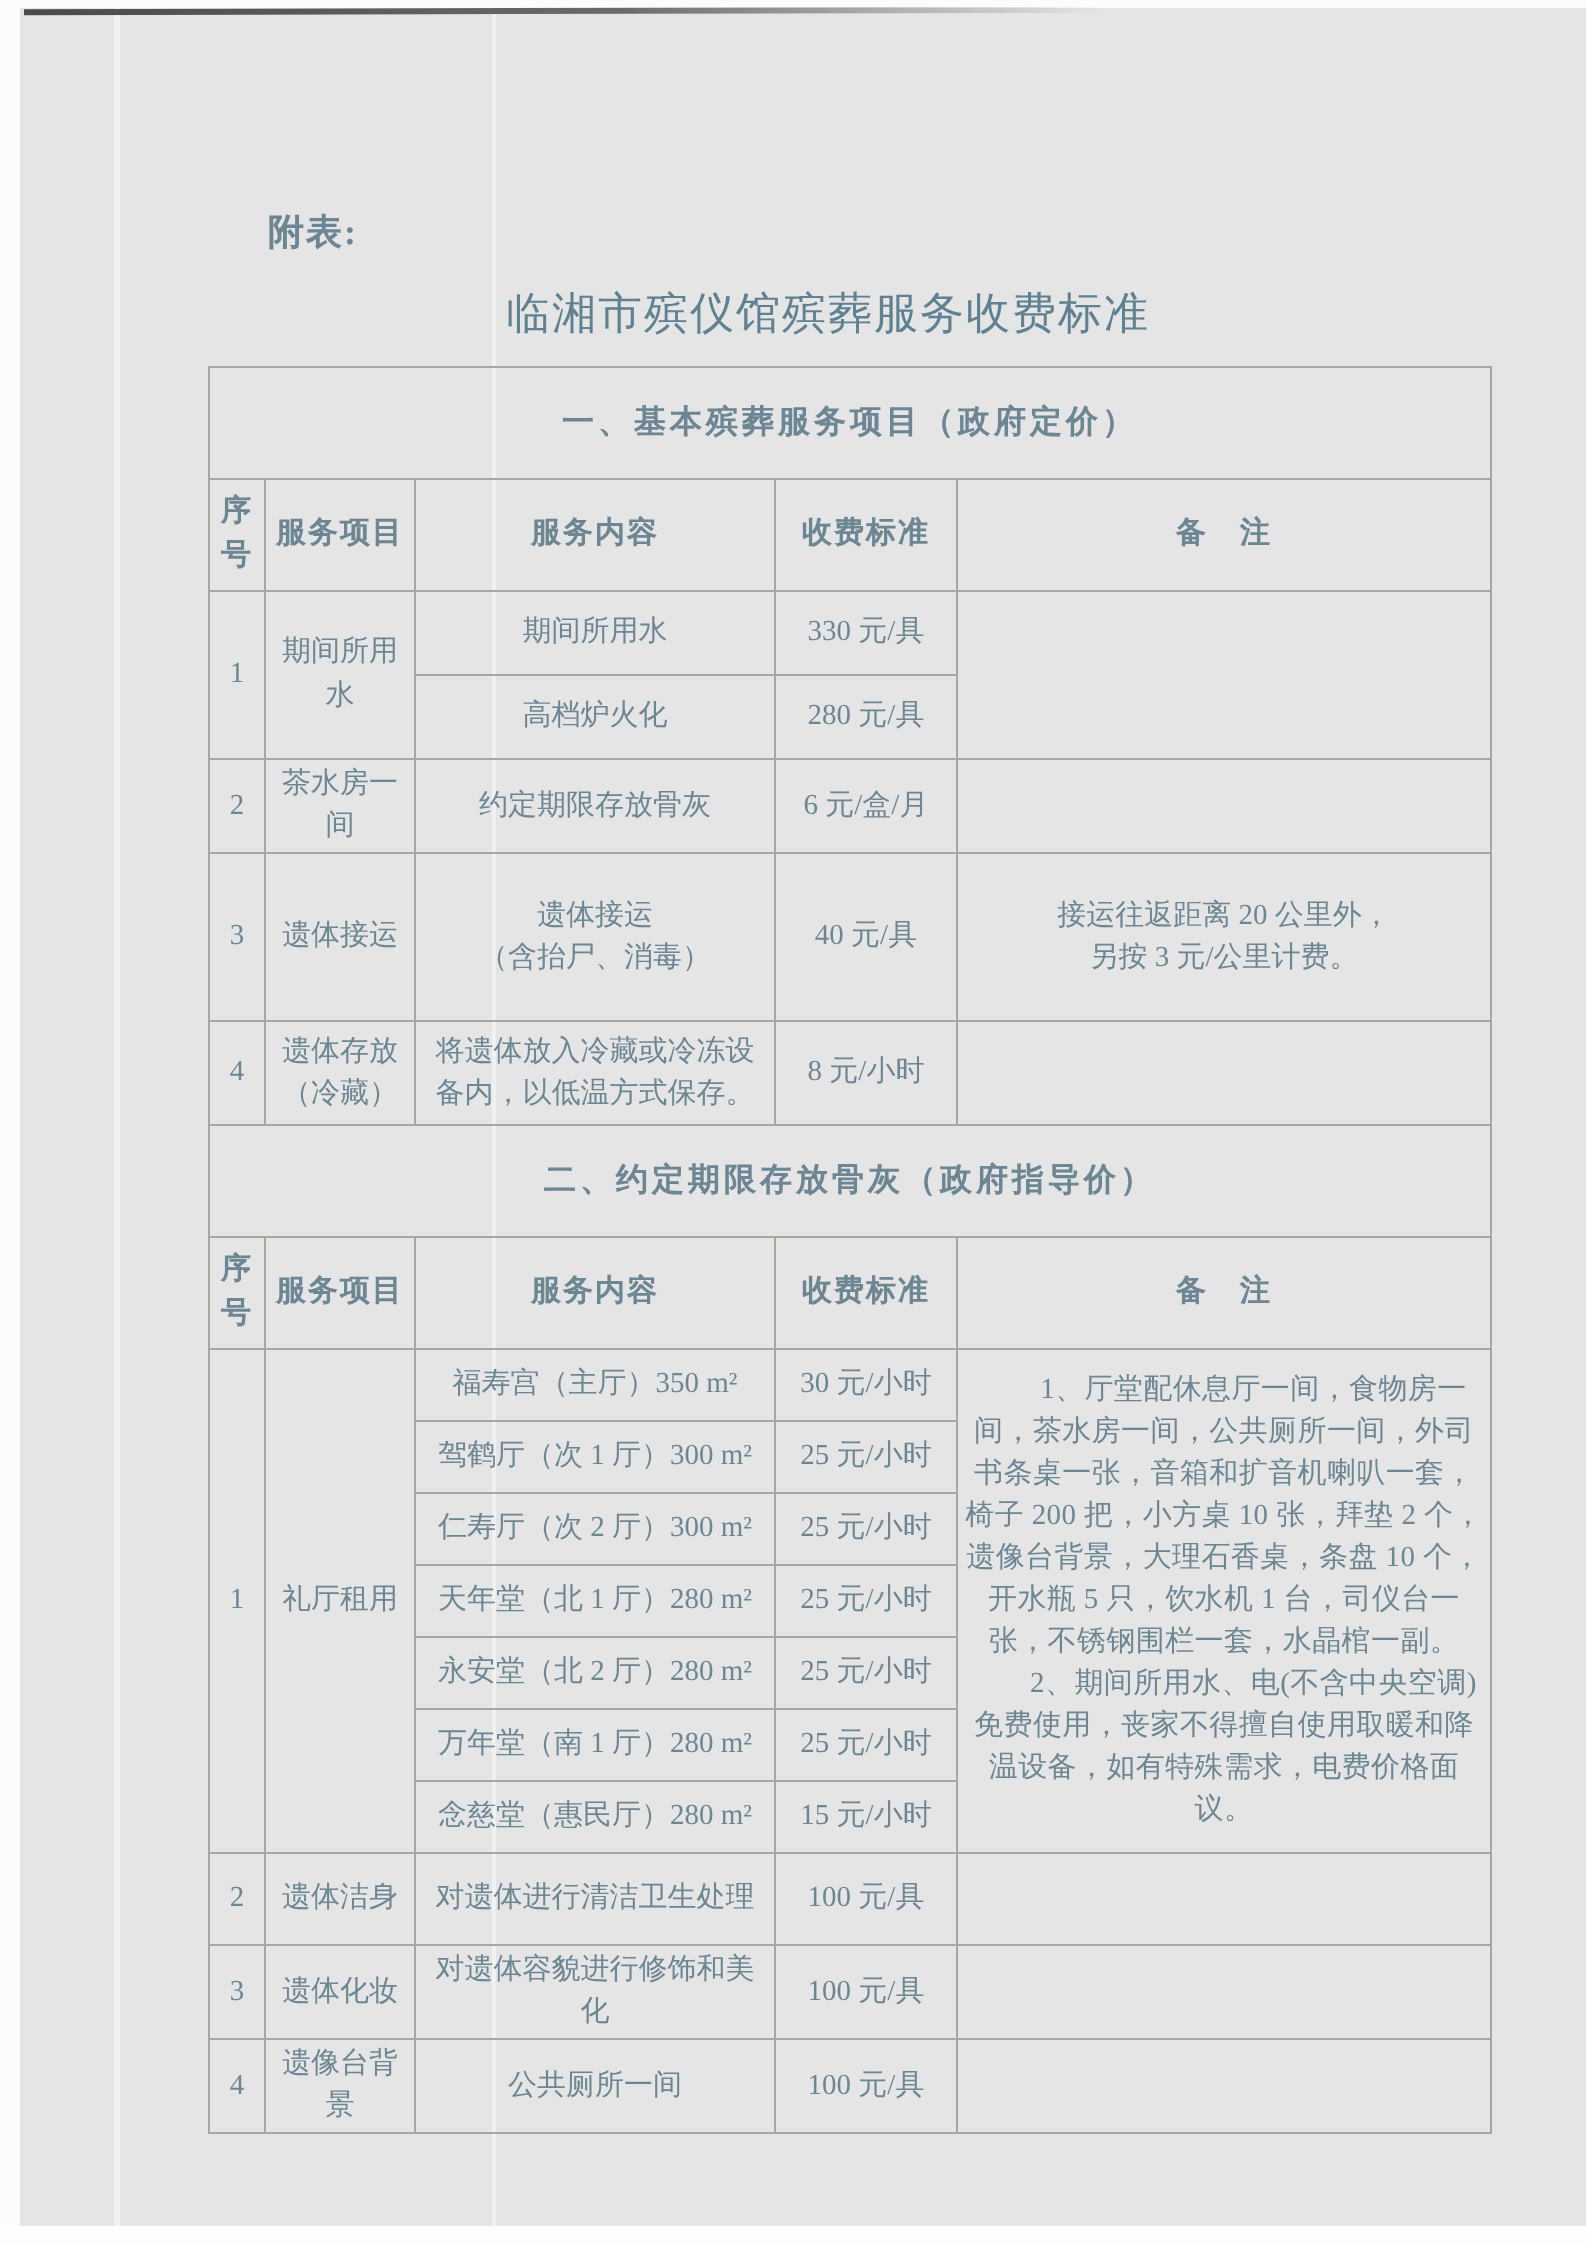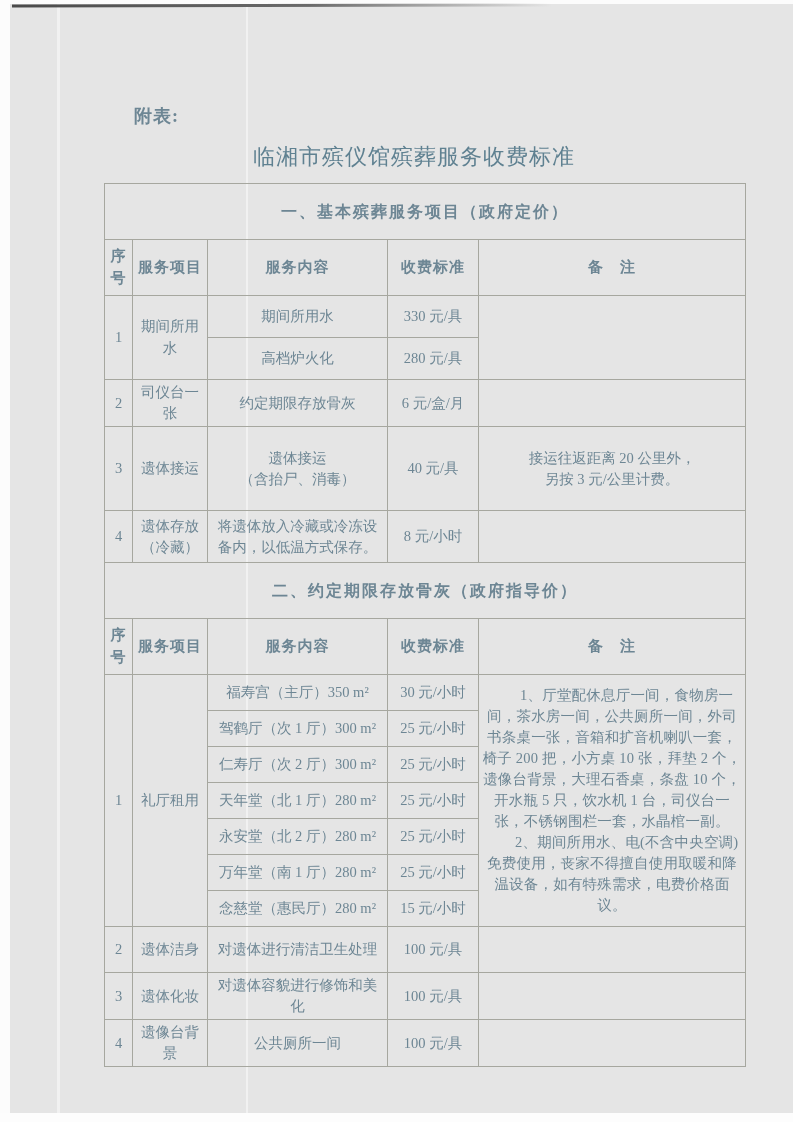--- a/index.html
+++ b/index.html
@@ -90,21 +90,21 @@
           <td>期间所用水</td>
           <td>330 元/具</td>
           <td rowspan="2"></td>
         </tr>
         <tr class="h42">
           <td>高档炉火化</td>
           <td>280 元/具</td>
         </tr>
         <tr class="h40">
           <td>2</td>
-          <td>司仪台一张</td>
+          <td>茶水房一间</td>
           <td>约定期限存放骨灰</td>
           <td>6 元/盒/月</td>
           <td></td>
         </tr>
         <tr class="h84">
           <td>3</td>
           <td>遗体接运</td>
           <td>遗体接运
 （含抬尸、消毒）</td>
           <td>40 元/具</td>

